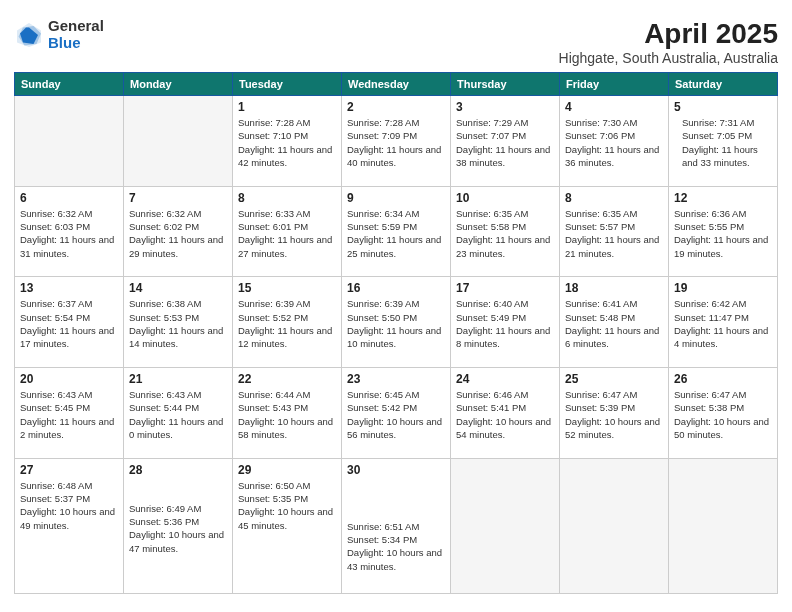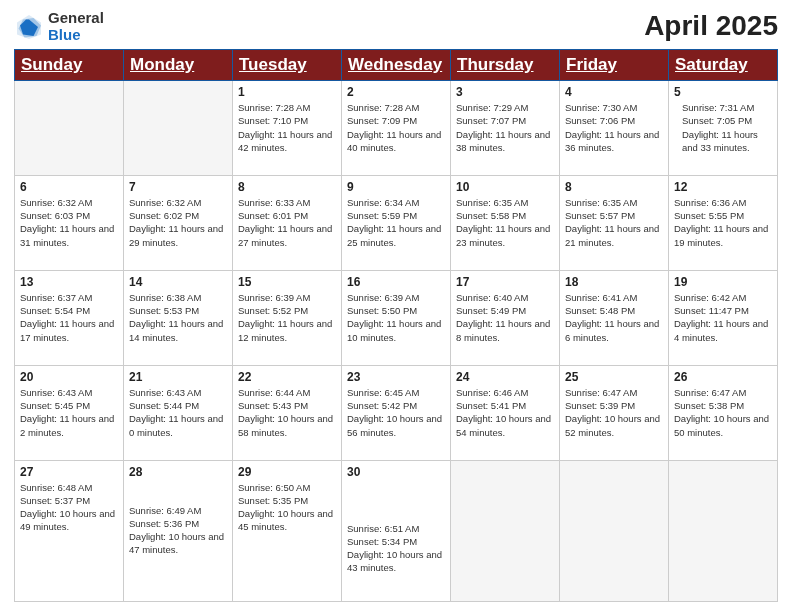--- a/index.html
+++ b/index.html
@@ -6,21 +6,21 @@
     body {
       font-family: Arial, sans-serif;
       background: #fff;
       width: 792px;
       height: 612px;
       overflow: hidden;
     }
     .page {
       width: 792px;
       height: 612px;
-      padding: 10px 14px;
+      padding: 18px 14px;
       display: flex;
       flex-direction: column;
     }
     .header {
       display: flex;
       justify-content: space-between;
       align-items: flex-start;
       margin-bottom: 6px;
     }
     .logo {
@@ -61,27 +61,26 @@
       font-weight: normal;
     }
     .calendar {
       flex: 1;
       border: 1px solid #ccc;
       border-collapse: collapse;
       width: 100%;
       table-layout: fixed;
     }
     .calendar th {
-      background: #7f1d1d;
+      background: #0f766e;
       color: #fff;
       text-align: left;
       padding: 5px 6px;
-      font-size: 17px;
+      font-size: 11px;
       border: 1px solid #1558a0;
-      text-decoration: underline;
     }
     .calendar td {
       border: 1px solid #ccc;
       vertical-align: top;
       padding: 4px 5px;
       font-size: 10px;
       color: #333;
       background: #fff;
       height: 80px;
     }
@@ -112,20 +111,21 @@
         <polygon points="26,8 36,18 30,32 14,34 6,22 12,10" fill="#1a6fc4" opacity="0.3"></polygon>
         <polygon points="20,10 32,20 26,32 12,30 8,18 16,10" fill="#1a6fc4"></polygon>
       </svg>
       <div class="logo-text">
         <span class="logo-general">General</span>
         <span class="logo-blue">Blue</span>
       </div>
     </div>
     <div class="title-area">
       <h1>April 2025</h1>
+      <h2>Highgate, South Australia, Australia</h2>
     </div>
   </div>
 
   <table class="calendar">
     <thead>
       <tr>
         <th>Sunday</th>
         <th>Monday</th>
         <th>Tuesday</th>
         <th>Wednesday</th>

